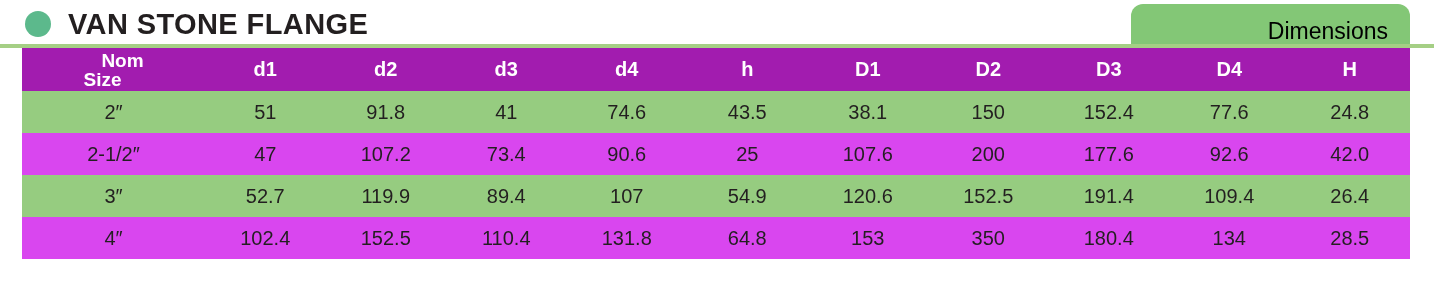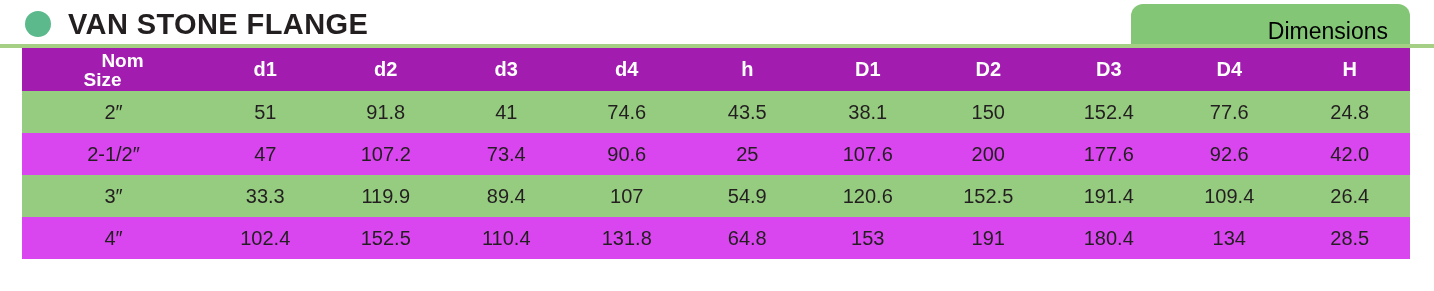--- a/index.html
+++ b/index.html
@@ -195,38 +195,38 @@
       <td>90.6</td>
       <td>25</td>
       <td>107.6</td>
       <td>200</td>
       <td>177.6</td>
       <td>92.6</td>
       <td>42.0</td>
     </tr>
     <tr class="row-green">
       <td>3″</td>
-      <td>33.3</td>
+      <td>52.7</td>
       <td>119.9</td>
       <td>89.4</td>
       <td>107</td>
       <td>54.9</td>
       <td>120.6</td>
       <td>152.5</td>
       <td>191.4</td>
       <td>109.4</td>
       <td>26.4</td>
     </tr>
     <tr class="row-gray">
       <td>4″</td>
       <td>102.4</td>
       <td>152.5</td>
       <td>110.4</td>
       <td>131.8</td>
       <td>64.8</td>
       <td>153</td>
-      <td>191</td>
+      <td>350</td>
       <td>180.4</td>
       <td>134</td>
       <td>28.5</td>
     </tr>
   </tbody>
 </table>
 
 </body></html>

